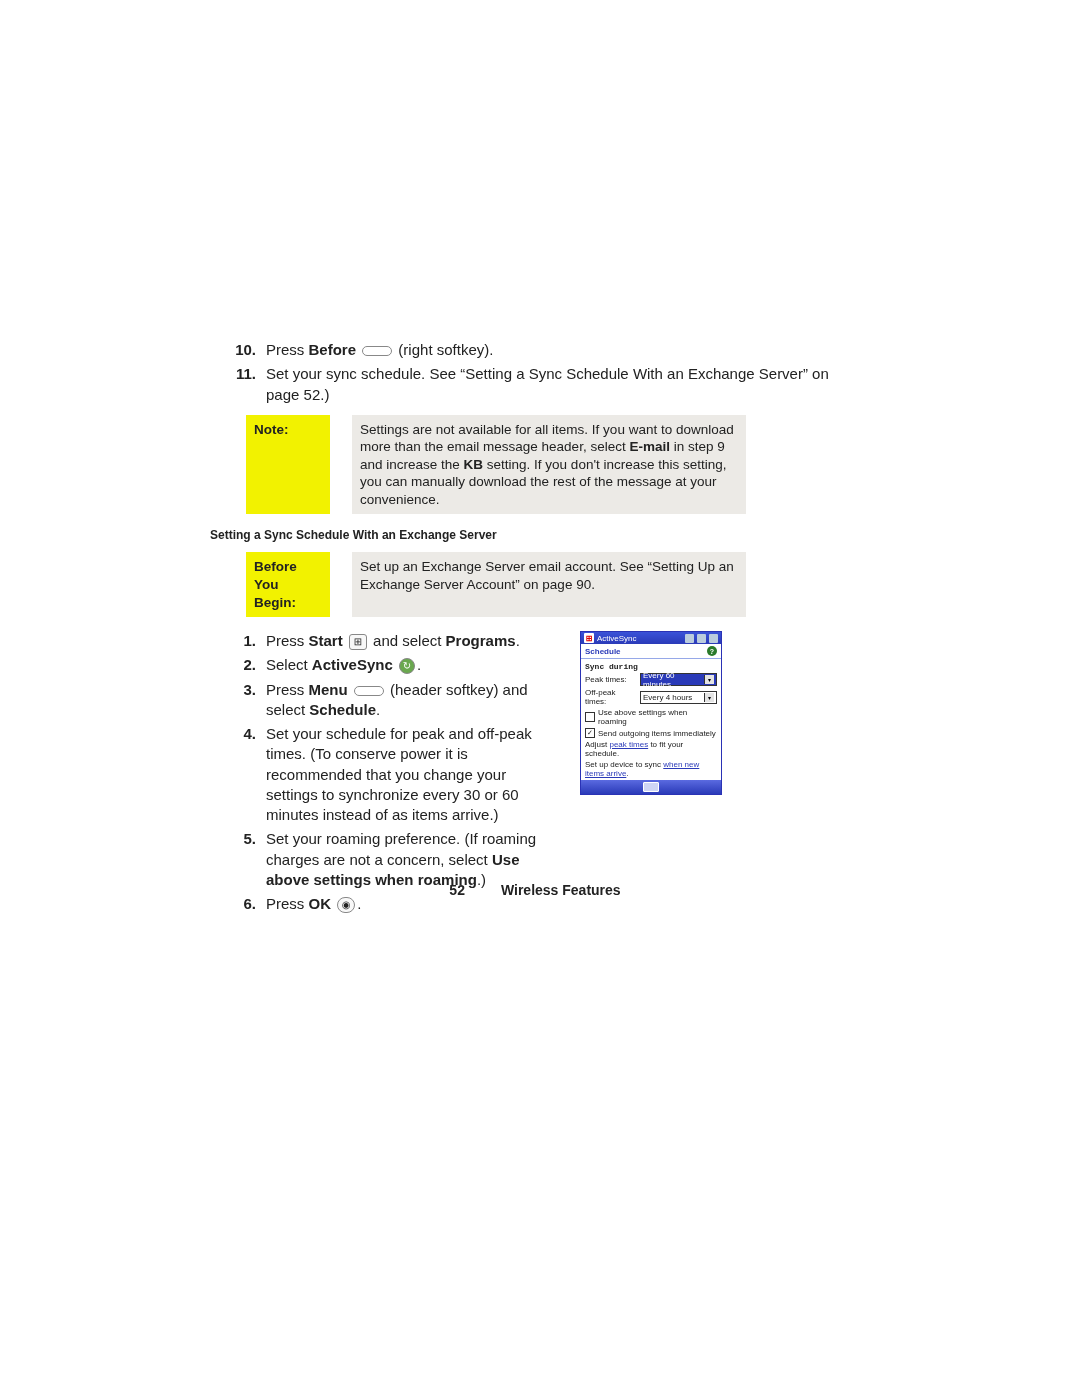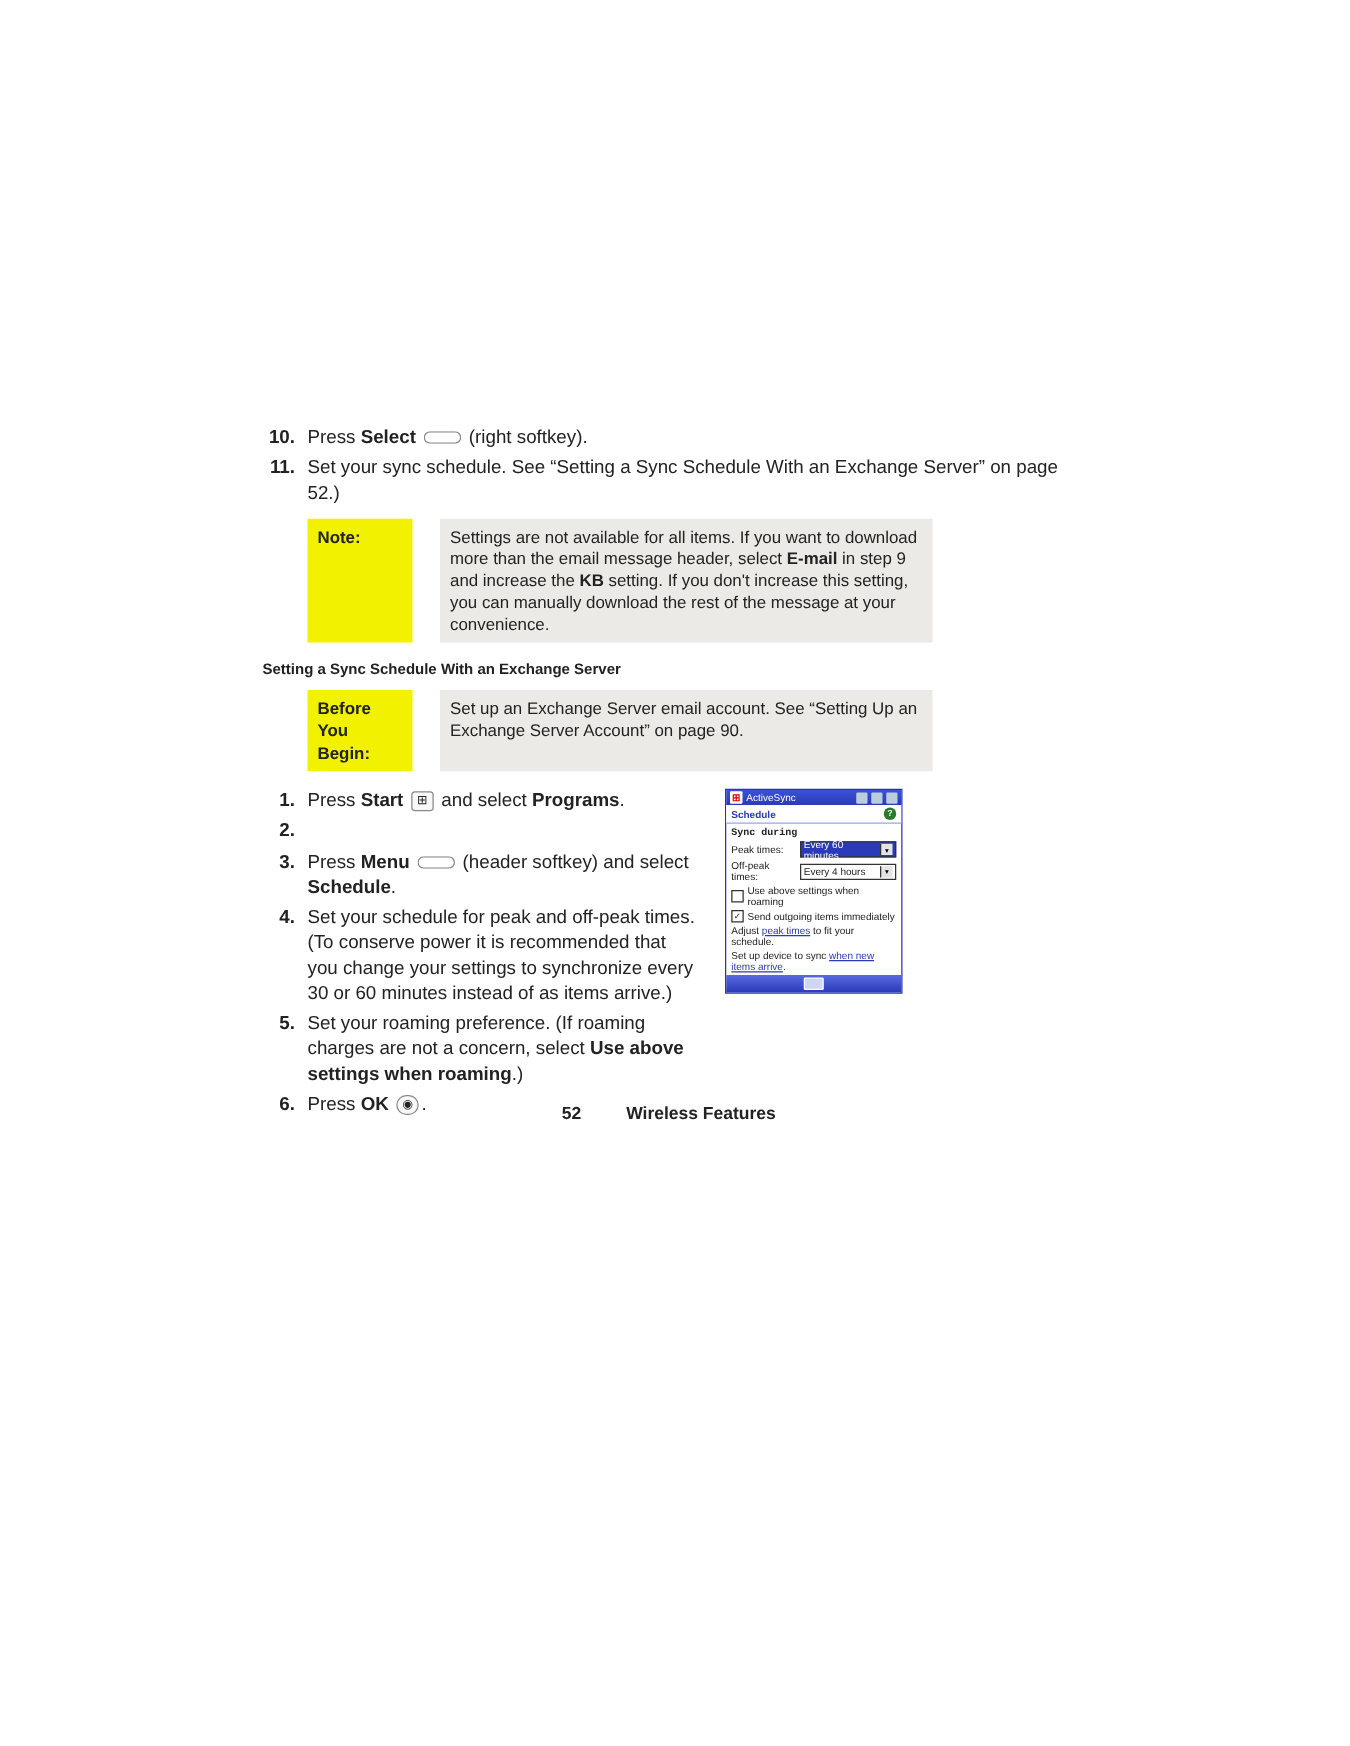--- a/index.html
+++ b/index.html
@@ -27,20 +27,21 @@
     display: flex;
     gap: 10px;
     margin-bottom: 4px;
     font-size: 15px;
     line-height: 1.35;
   }
   .num {
     font-weight: 700;
     min-width: 26px;
     text-align: right;
+    margin-left: 20px;
   }
   .txt { flex: 1; }
   .bold { font-weight: 700; }
 
   .softkey-icon {
     display: inline-block;
     vertical-align: middle;
     margin: 0 2px;
   }
   .start-icon, .sync-icon, .ok-icon {
@@ -175,21 +176,21 @@
   }
 </style>
 </head>
 <body>
 
 <div class="page">
 
   <ul class="ol-top" id="ol-top">
       <li>
         <span class="num">10.</span>
-        <span class="txt"><span>Press </span><span class="bold">Select</span><span> </span><svg class="softkey-icon" width="30" height="10" viewBox="0 0 30 10">
+        <span class="txt"><span>Press </span><span class="bold">Before</span><span> </span><svg class="softkey-icon" width="30" height="10" viewBox="0 0 30 10">
             <rect x="0.5" y="0.5" width="29" height="9" rx="4.5" fill="none" stroke="#888"></rect>
           </svg><span> (right softkey).</span></span>
       </li>
       <li>
         <span class="num">11.</span>
         <span class="txt"><span>Set your sync schedule. See “Setting a Sync Schedule With an Exchange Server” on page 52.)</span></span>
       </li>
     </ul>
 
   <div class="note-box">
@@ -205,20 +206,21 @@
   </div>
 
   <div class="content-row">
     <ul class="ol-main" id="ol-main">
         <li>
           <span class="num">1.</span>
           <span class="txt"><span>Press </span><span class="bold">Start</span><span> </span><span class="start-icon">⊞</span><span> and select </span><span class="bold">Programs</span><span>.</span></span>
         </li>
         <li>
           <span class="num">2.</span>
+          <span class="txt"><span>Select </span><span class="bold">ActiveSync</span><span> </span><span class="sync-icon">↻</span><span>.</span></span>
         </li>
         <li>
           <span class="num">3.</span>
           <span class="txt"><span>Press </span><span class="bold">Menu</span><span> </span><svg class="softkey-icon" width="30" height="10" viewBox="0 0 30 10">
               <rect x="0.5" y="0.5" width="29" height="9" rx="4.5" fill="none" stroke="#888"></rect>
             </svg><span> (header softkey) and select </span><span class="bold">Schedule</span><span>.</span></span>
         </li>
         <li>
           <span class="num">4.</span>
           <span class="txt"><span>Set your schedule for peak and off-peak times. (To conserve power it is recommended that you change your settings to synchronize every 30 or 60 minutes instead of as items arrive.)</span></span>

